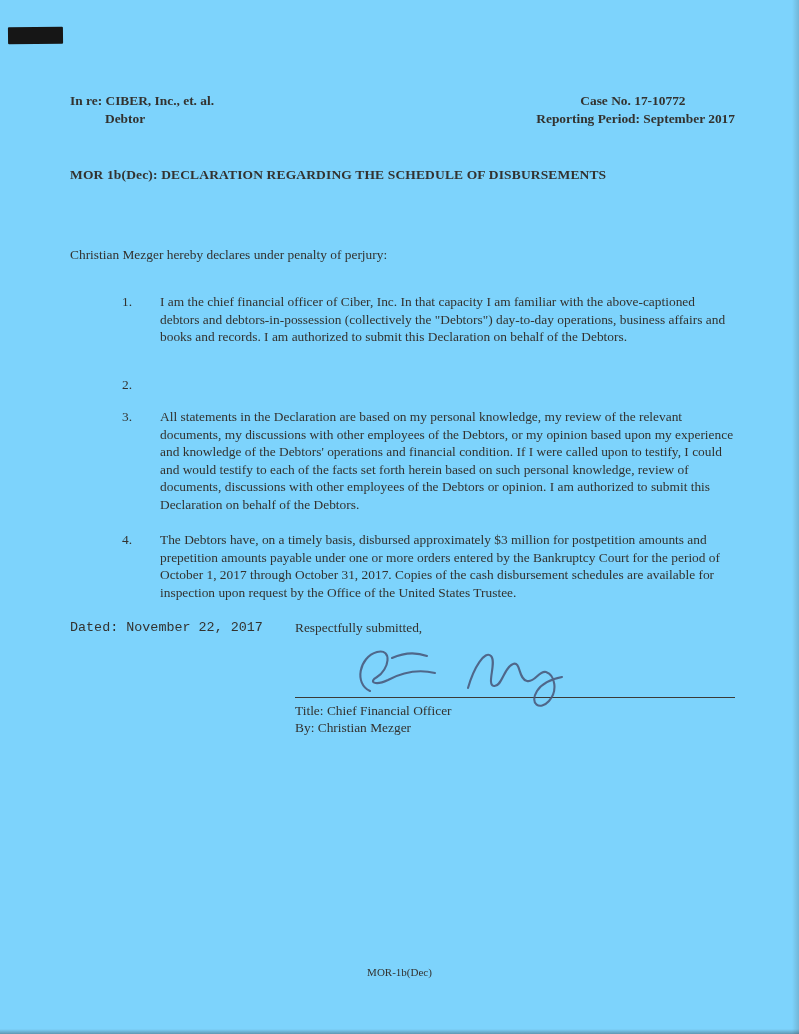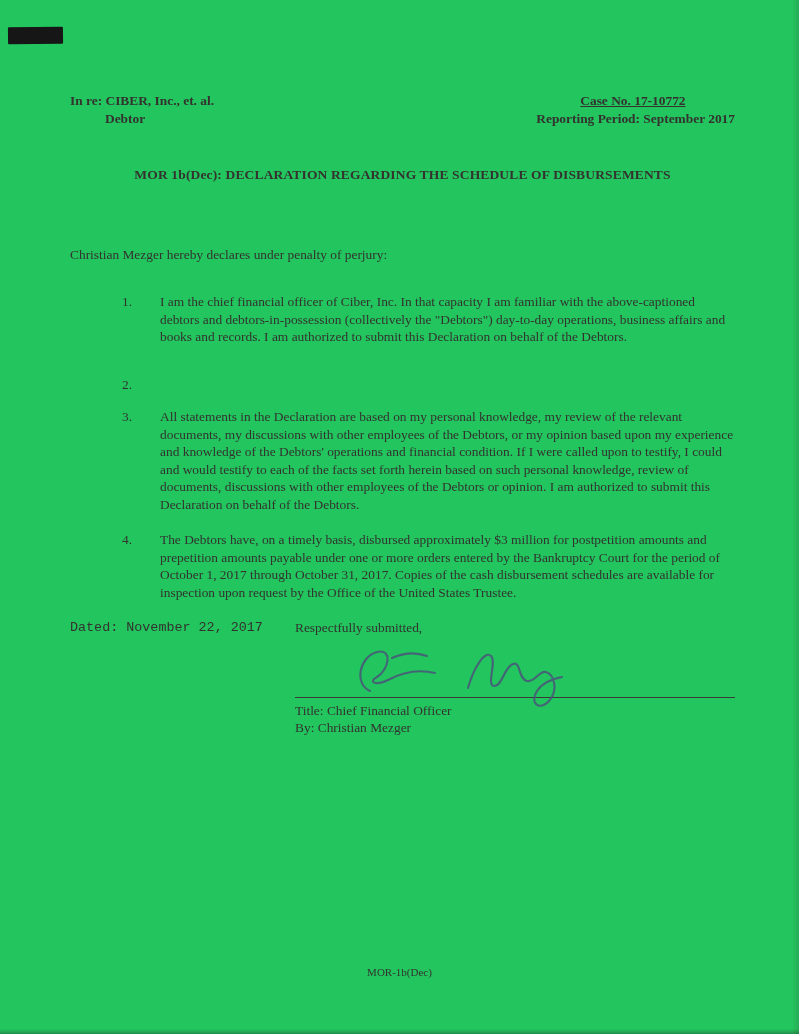--- a/index.html
+++ b/index.html
@@ -1,41 +1,41 @@
 <!DOCTYPE html>
 <html><head>
 <meta charset="utf-8">
 <style>
   html,body { margin:0; padding:0; background:#cfcecb; }
   .page {
     position:relative;
     width:799px; height:1034px;
     margin:0 auto;
     background:linear-gradient(130deg, #eeede b0%, #ecebe8 40%, #e8e7e4 100%);
-    background-color:#22c55e;
+    background-color:#7dd3fc;
     font-family:"Liberation Serif", serif;
     color:#33322f;
     overflow:hidden;
     box-shadow:0 0 6px rgba(0,0,0,.25);
   }
   .edge-right { position:absolute; top:0; right:0; width:7px; height:100%;
     background:linear-gradient(to left, rgba(60,58,55,.18), rgba(0,0,0,0)); }
   .edge-bottom { position:absolute; bottom:0; left:0; width:100%; height:5px;
     background:linear-gradient(to top, rgba(40,40,40,.35), rgba(0,0,0,0)); }
   .artifact { position:absolute; left:8px; top:27px; width:55px; height:17px;
     background:#161616; transform:rotate(-.6deg); border-radius:1px; }
 
   .content { position:absolute; left:70px; right:64px; top:92px; font-size:13.4px; }
 
   .hdr { display:flex; justify-content:space-between; font-weight:bold; line-height:18px; }
   .hdr-left .debtor { padding-left:35px; }
   .hdr-right { text-align:left; }
-  .hdr-right .case { padding-left:44px;text-decoration:underline; }
+  .hdr-right .case { padding-left:44px; }
 
-  .doc-title { text-align:center; font-weight:bold; margin-top:39px; font-size:13.5px; letter-spacing:.15px; }
+  .doc-title { font-weight:bold; margin-top:39px; font-size:13.5px; letter-spacing:.15px; }
 
   .intro { margin-top:64px; }
 
   .items { margin-top:30px; }
   .item { display:flex; line-height:17.5px; }
   .item .num { flex:none; width:38px; margin-left:52px; }
   .item .text { flex:1; }
   .gap-a { margin-bottom:30px; }
   .gap-b { margin-bottom:15px; }
   .gap-c { margin-bottom:18px; }

